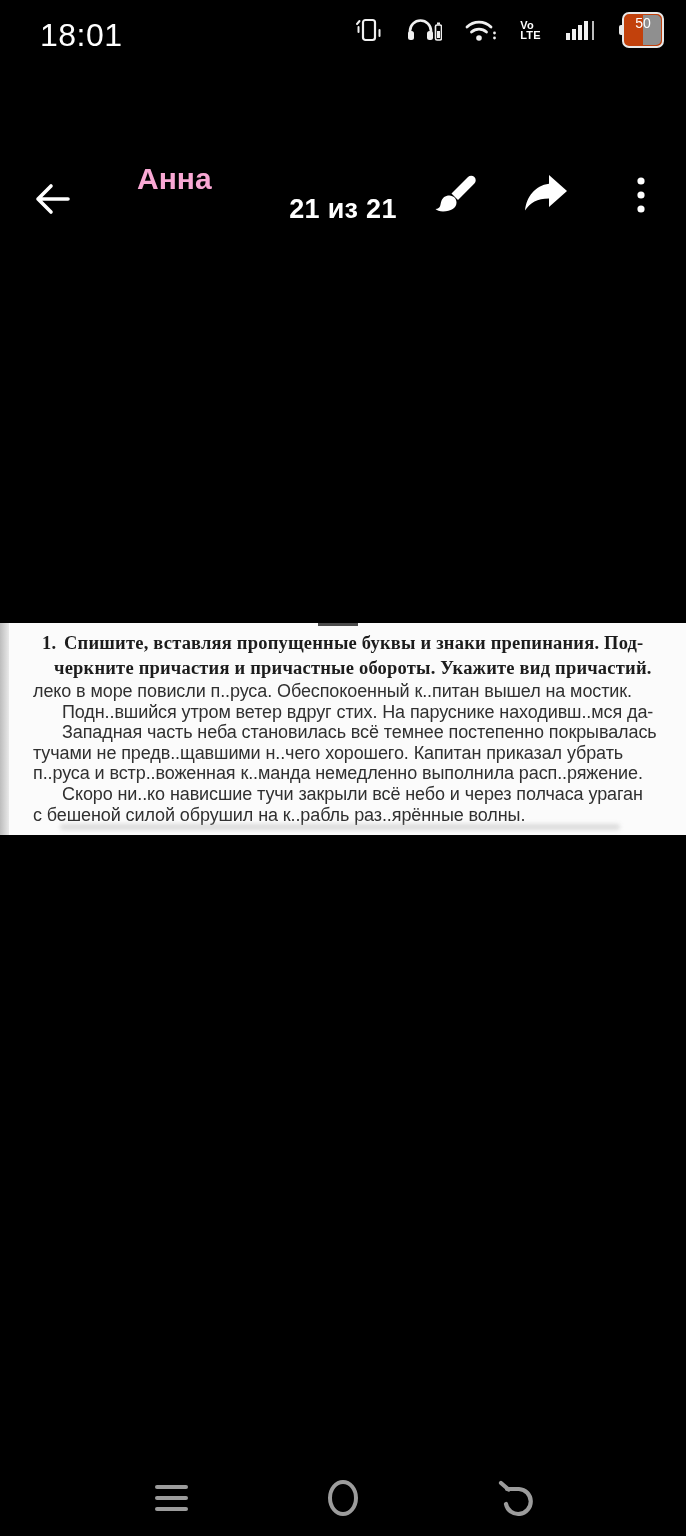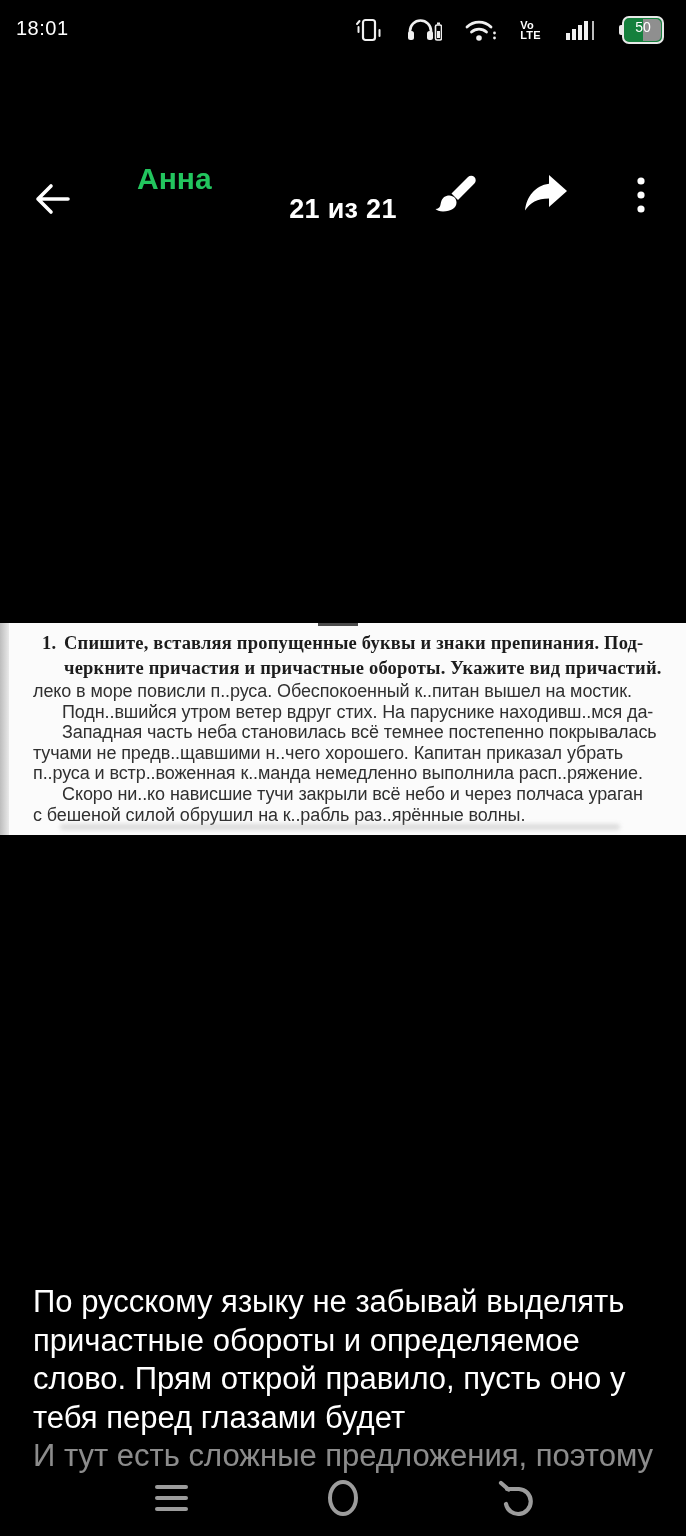--- a/index.html
+++ b/index.html
@@ -6,34 +6,34 @@
   html,body { background:#000; }
   .screen {
     position:relative; width:686px; height:1536px;
     background:#000; overflow:hidden;
     font-family:"Liberation Sans", sans-serif;
     -webkit-font-smoothing:antialiased;
   }
 
   
   .statusbar { position:absolute; top:0; left:0; width:686px; height:60px; }
-  .sb-time { position:absolute; left:16px; top:17px; color:#fff; font-size:20px; letter-spacing:.5px; }
+  .sb-time { position:absolute; left:40px; top:17px; color:#fff; font-size:32px; letter-spacing:.5px; }
   .sb-icons { position:absolute; right:20px; top:14px; height:32px; display:flex; align-items:center; gap:23px; }
   .sb-icons svg { display:block; }
   .volte { color:#fff; font-size:11px; font-weight:bold; line-height:10px; text-align:left; letter-spacing:.3px; }
   .battery { position:relative; width:47px; height:24px; display:flex; align-items:center; }
   .batt-nub { width:3px; height:10px; background:#e8e8e8; border-radius:2px 0 0 2px; }
-  .batt-body { position:relative; width:42px; height:28px; border:2px solid #e8e8e8; border-radius:7px; overflow:hidden; background:#15803d; }
+  .batt-body { position:relative; width:42px; height:36px; border:2px solid #e8e8e8; border-radius:7px; overflow:hidden; background:#c2410c; }
   .batt-fill { position:absolute; right:1px; top:1px; bottom:1px; width:18px; background:#8f8f8f; border-radius:0 5px 5px 0; }
   .batt-text { position:absolute; left:0; top:1px; width:100%; text-align:center; color:#fff; font-size:14px; }
 
   
   .header { position:absolute; top:78px; left:0; width:686px; height:90px; }
   .back-btn { position:absolute; left:28px; top:98px; width:46px; height:46px; }
-  .hdr-title { position:absolute; left:137px; top:84px; color:#22c55e; font-size:30px; font-weight:bold; }
+  .hdr-title { position:absolute; left:137px; top:84px; color:#f9a8d4; font-size:30px; font-weight:bold; }
   .hdr-sub { position:absolute; left:137px; top:127px; color:#f0f0f0; font-size:26px; }
   .icon-btn { position:absolute; width:48px; height:48px; top:94px; }
   .brush-btn { left:432px; }
   .share-btn { left:522px; }
   .more-btn { left:618px; }
 
   
   .counter { position:absolute; top:194px; left:0; width:686px; text-align:center;
              color:#fff; font-size:27px; font-weight:bold; letter-spacing:.3px; }
 
@@ -41,21 +41,21 @@
   .photo { position:absolute; top:623px; left:0; width:686px; height:212px;
            background:#fbfbfb; overflow:hidden; }
   .page-edge { position:absolute; left:0; top:0; bottom:0; width:9px;
                background:linear-gradient(90deg,#bdbdbd,#e9e9e9); }
   .top-notch { position:absolute; left:318px; top:0; width:40px; height:3px; background:#4c4c4c; }
   .ex-heading { position:absolute; left:42px; top:8px; width:630px;
                 font-family:"Liberation Serif", serif; font-weight:bold;
                 color:#1c1c1c; font-size:18.5px; line-height:25px; letter-spacing:.2px; }
   .ex-h-line1 { display:flex; }
   .ex-num { width:22px; flex:0 0 22px; }
-  .ex-h-line2 { margin-left:22px; }
+  .ex-h-line2 { margin-left:12px; }
   .ex-body { position:absolute; left:33px; top:58px; width:640px;
              color:#303030; font-size:18px; line-height:20.6px; letter-spacing:-.1px;
              white-space:nowrap; }
   .ex-line.indent { padding-left:29px; }
   .crop-smudge { position:absolute; left:60px; top:201px; width:560px; height:6px;
                  background:#b5b5b5; opacity:.45; filter:blur(2px); border-radius:3px; }
 
   
   .caption { position:absolute; left:33px; top:1283px; width:630px;
              color:#fff; font-size:31px; line-height:38.6px; white-space:nowrap; }
@@ -175,27 +175,20 @@
       <div class="ex-line indent">Западная часть неба становилась всё темнее постепенно покрывалась</div>
       <div class="ex-line">тучами не предв..щавшими н..чего хорошего. Капитан приказал убрать</div>
       <div class="ex-line">п..руса и встр..воженная к..манда немедленно выполнила расп..ряжение.</div>
       <div class="ex-line indent">Скоро ни..ко нависшие тучи закрыли всё небо и через полчаса ураган</div>
       <div class="ex-line">с бешеной силой обрушил на к..рабль раз..ярённые волны.</div>
     </div>
     <div class="crop-smudge"></div>
     <div class="page-edge"></div>
   </div>
 
-  <div class="caption">
-    <div>По русскому языку не забывай выделять</div>
-    <div>причастные обороты и определяемое</div>
-    <div>слово. Прям открой правило, пусть оно у</div>
-    <div>тебя перед глазами будет</div>
-    <div class="faded">И тут есть сложные предложения, поэтому</div>
-  </div>
 
   <div class="navbar">
     <div class="nav-btn nav-recents">
       <span class="recents-lines">
         <span></span>
           <span></span>
           <span></span>
       </span>
     </div>
     <div class="nav-btn nav-home">

